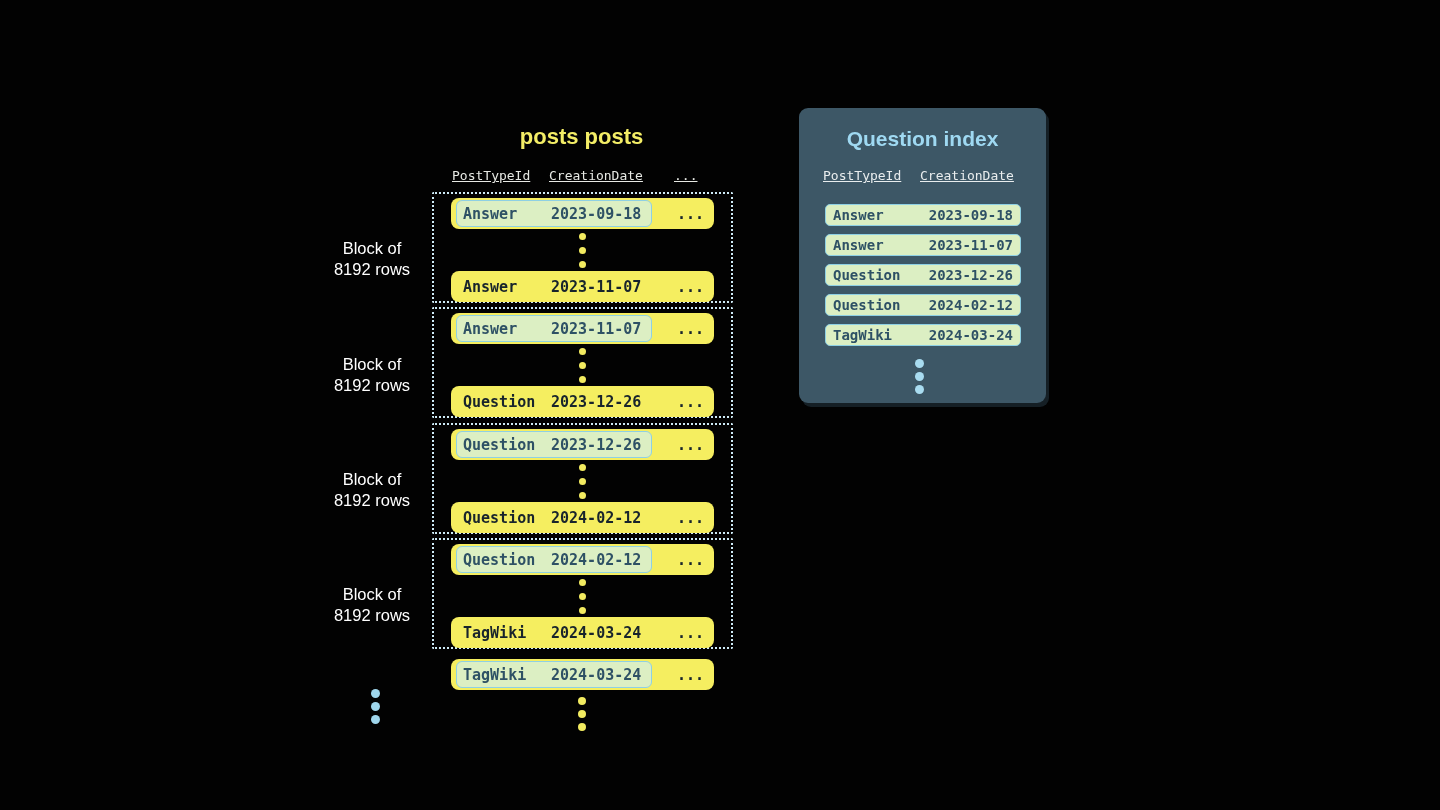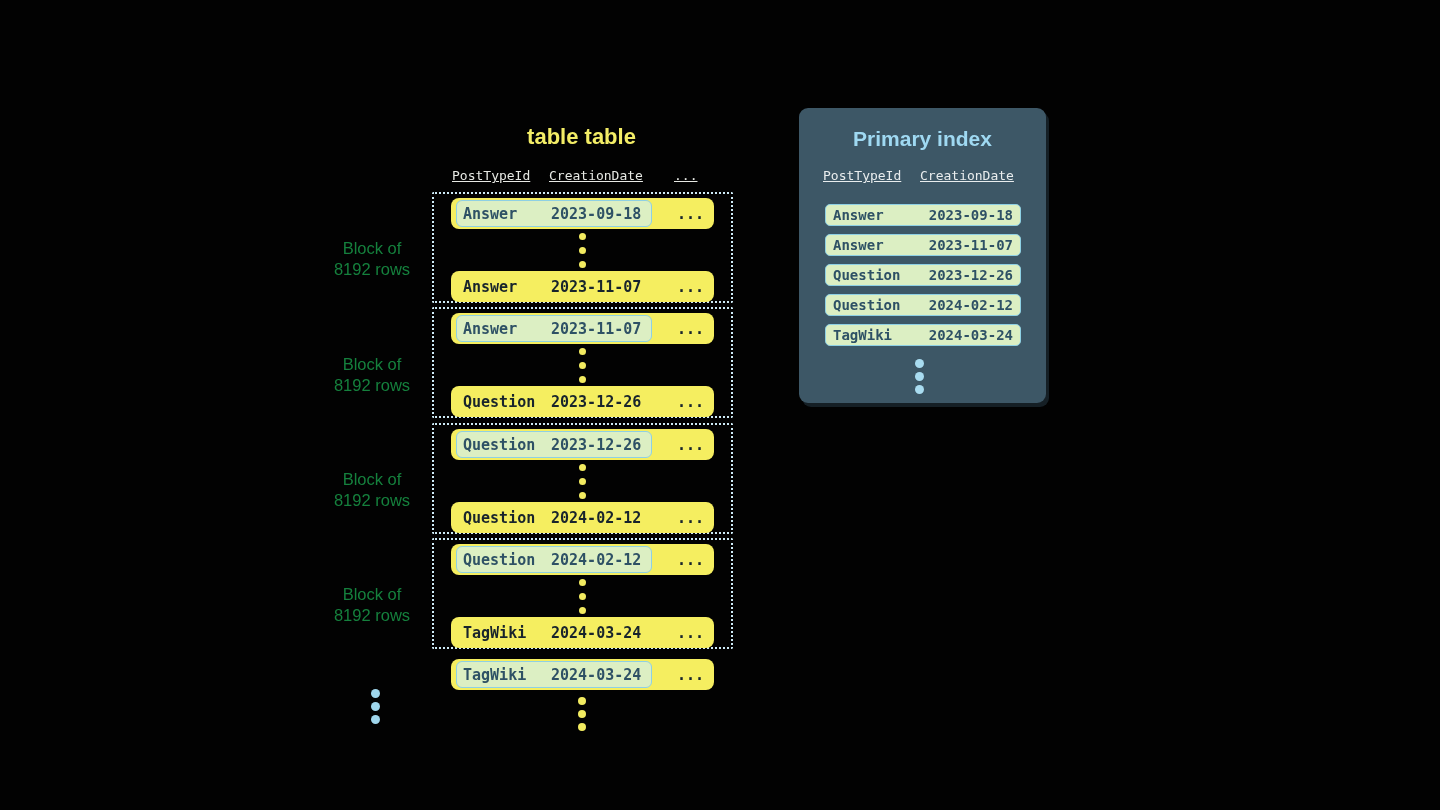--- a/index.html
+++ b/index.html
@@ -71,21 +71,21 @@
   .prow.hl-row .ptype, .prow.hl-row .pdate { color: #2e5165; }
 
   .overflow-row { position: absolute; left: 451px; top: 659px; }
 
   .block-label {
     position: absolute;
     left: 302px; width: 140px;
     text-align: center;
     font-size: 16.5px; font-weight: 500;
     line-height: 1.26;
-    color: #15803d;
+    color: #ffffff;
   }
   .block-label.l1 { top: 238px; }
   .block-label.l2 { top: 354px; }
   .block-label.l3 { top: 469px; }
   .block-label.l4 { top: 584px; }
 
   
   .vdots { display: flex; flex-direction: column; align-items: center; }
   .vdots i { display: block; border-radius: 50%; }
   .vdots.in-block { flex: 1; justify-content: center; }
@@ -134,21 +134,21 @@
   .idx-row.r1 { top: 126px; }
   .idx-row.r2 { top: 156px; }
   .idx-row.r3 { top: 186px; }
   .idx-row.r4 { top: 216px; }
 </style>
 </head>
 <body>
 
 <div class="canvas">
 
-  <div class="posts-title">table table</div>
+  <div class="posts-title">posts posts</div>
   <span class="posts-header mono ph-col1">PostTypeId</span>
   <span class="posts-header mono ph-col2">CreationDate</span>
   <span class="posts-header mono ph-ell">...</span>
 
   <div class="block-label l1">
     <div>Block of</div>
     <div>8192 rows</div>
   </div>
   <div class="block-label l2">
     <div>Block of</div>
@@ -251,21 +251,21 @@
       <i></i>
       <i></i>
     </div>
   <div class="vdots left-blue">
       <i></i>
       <i></i>
       <i></i>
     </div>
 
   <div class="panel">
-    <div class="panel-title">Primary index</div>
+    <div class="panel-title">Question index</div>
     <span class="panel-header mono ih-col1">PostTypeId</span>
     <span class="panel-header mono ih-col2">CreationDate</span>
 
     <div class="idx-row r0">
       <span>Answer</span>
       <span>2023-09-18</span>
     </div>
     <div class="idx-row r1">
       <span>Answer</span>
       <span>2023-11-07</span>

